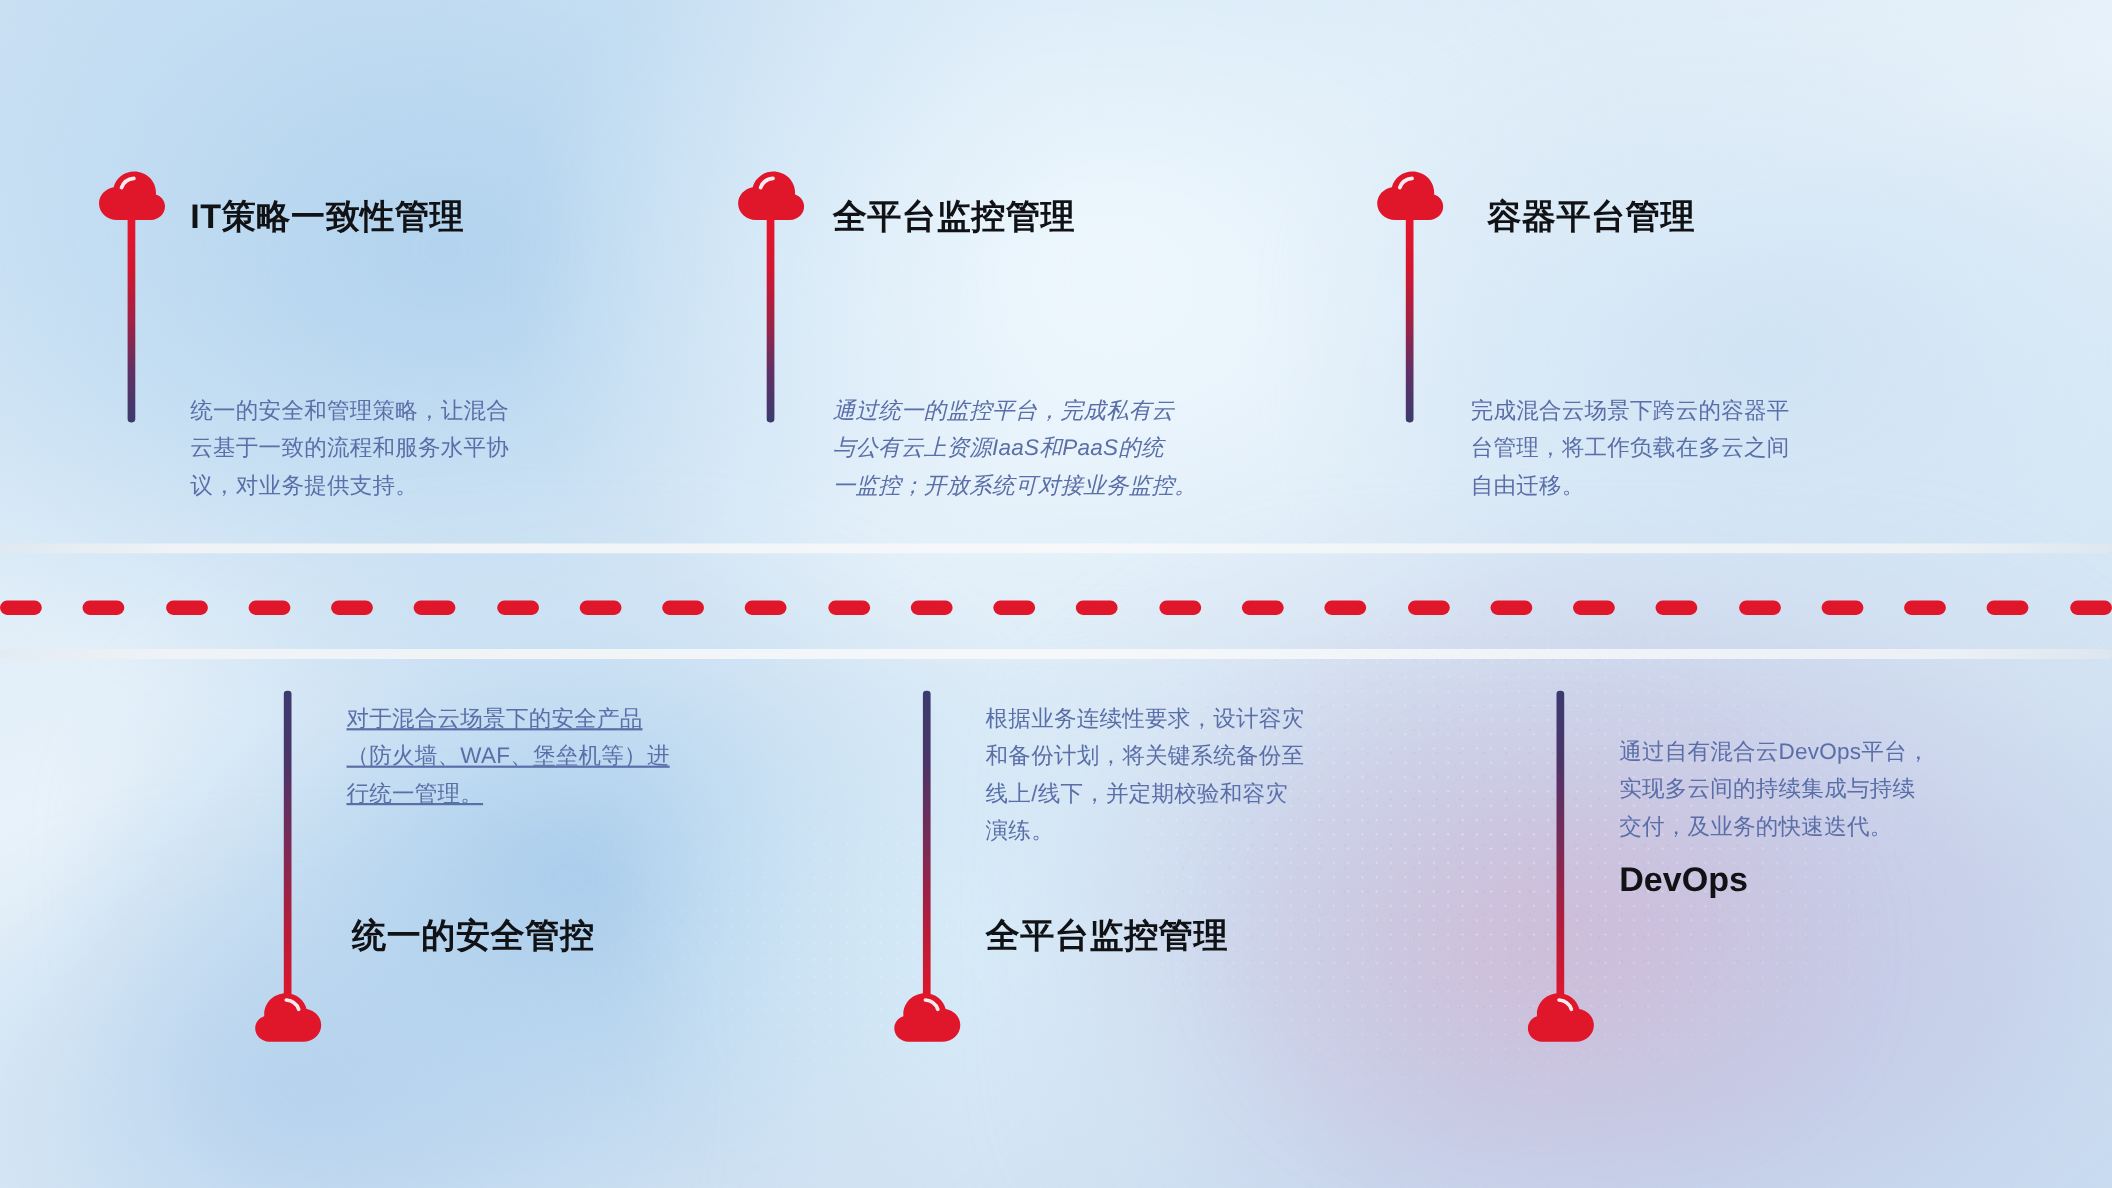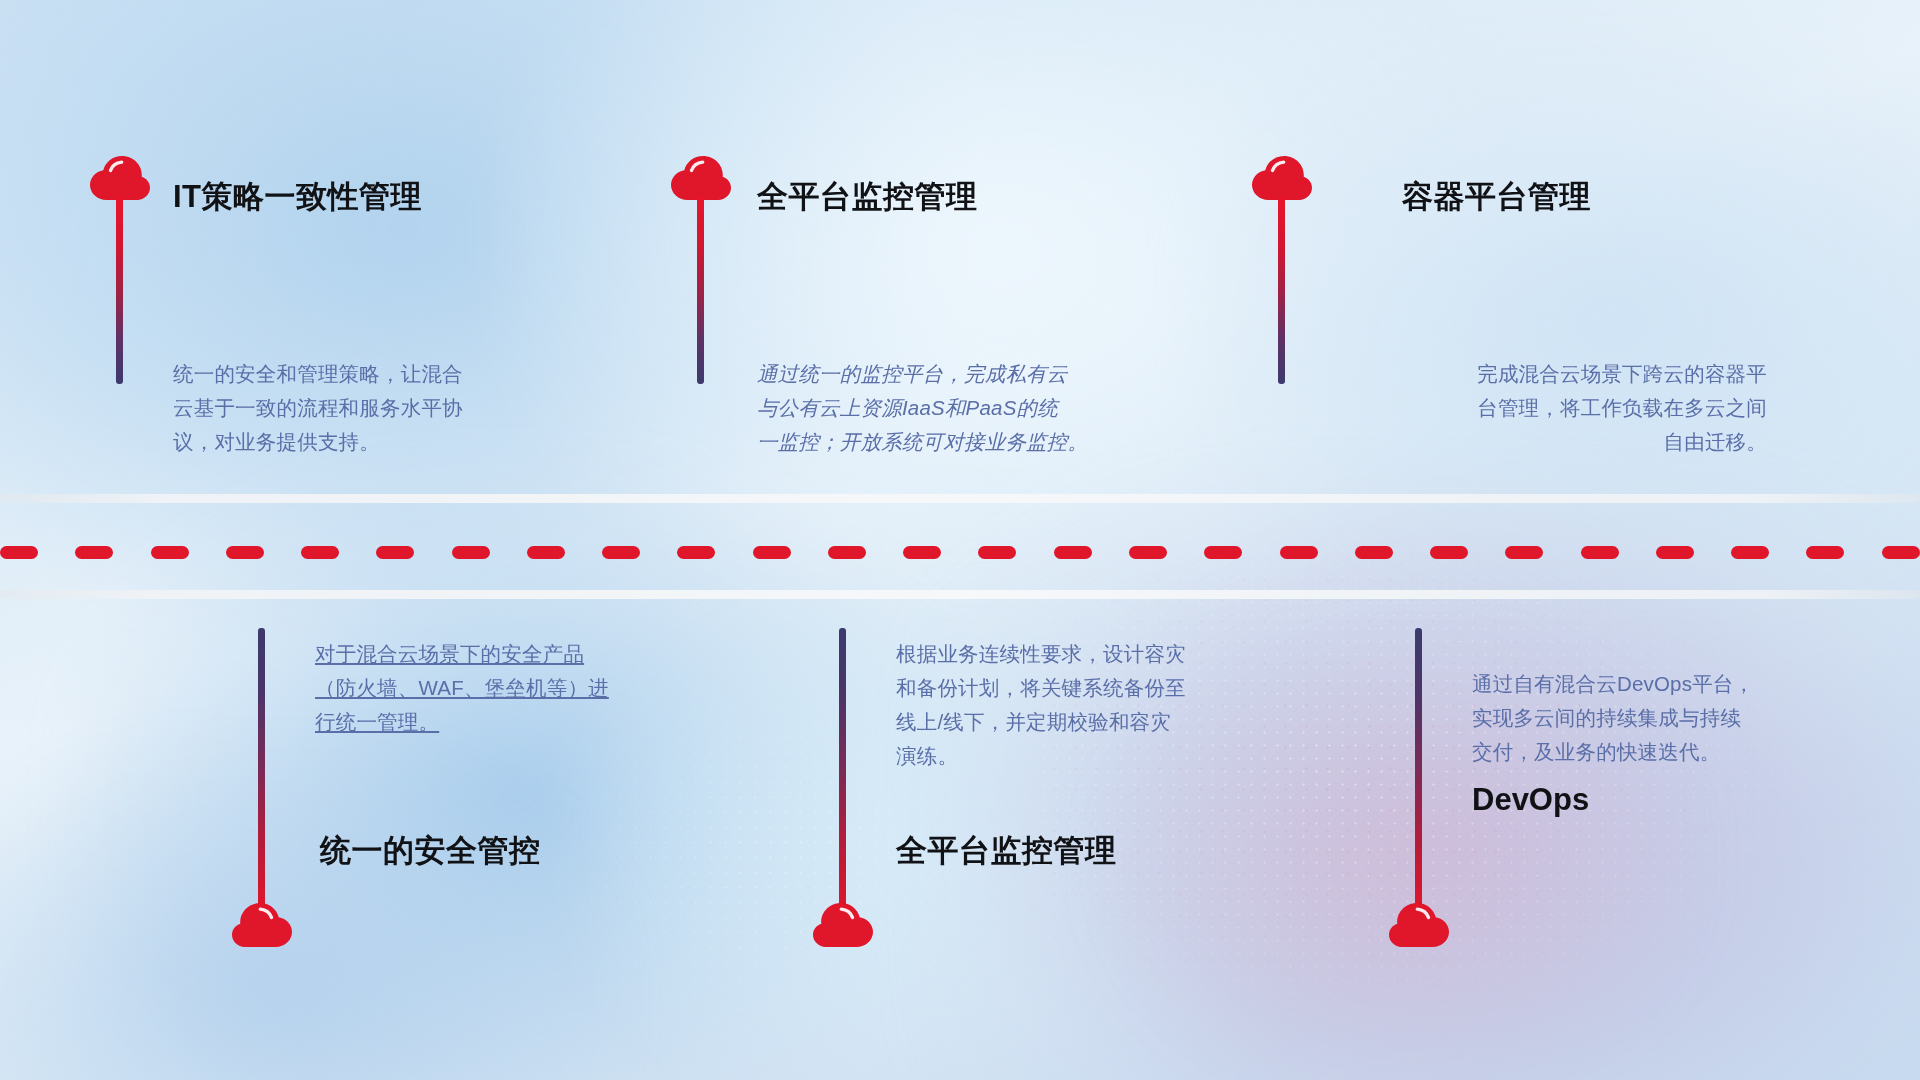--- a/index.html
+++ b/index.html
@@ -232,22 +232,22 @@
   </div>
 
   <div class="col">
     <div class="cloud" style="left:1251px; top:155px;">
       <svg viewBox="0 0 62 46" xmlns="http://www.w3.org/2000/svg">
         <path d="M17.5 45C8.4 45 1 38.3 1 30.0c0-7.3 5.7-13.4 13.3-14.7C16.3 7.0 23.9 1 33.0 1c10.9 0 19.8 8.5 19.8 19.0 0 0.6 0 1.2-0.1 1.8C57.6 23.4 61 27.7 61 32.8 61 39.5 55.3 45 48.2 45Z" fill="#e0162b"></path>
         <path d="M21.5 15.5c1.6-4.6 6.0-7.9 11.2-8.4" fill="none" stroke="#ffffff" stroke-width="3.4" stroke-linecap="round" opacity="0.92"></path>
       </svg>
     </div>
     <div class="stem stem-top" style="left:1278px; top:196px; height:188px;"></div>
-    <div class="heading" style="left:1402px; top:176px;font-family:Liberation Mono, monospace;">容器平台管理</div>
-    <div class="body-text" style="left:1337px; top:357px; width:430px;text-align:right;">完成混合云场景下跨云的容器平
+    <div class="heading" style="left:1352px; top:176px;font-family:Liberation Mono, monospace;">容器平台管理</div>
+    <div class="body-text" style="left:1337px; top:357px; width:430px;">完成混合云场景下跨云的容器平
 台管理，将工作负载在多云之间
 自由迁移。</div>
   </div>
 
   <div class="divider-band">
     <div class="rail rail-top"></div>
     <div class="dashes" id="dash-row">
         <div class="dash" style="background: rgb(224, 22, 43);"></div>
         <div class="dash" style="background: rgb(224, 22, 43);"></div>
         <div class="dash" style="background: rgb(224, 22, 43);"></div>

